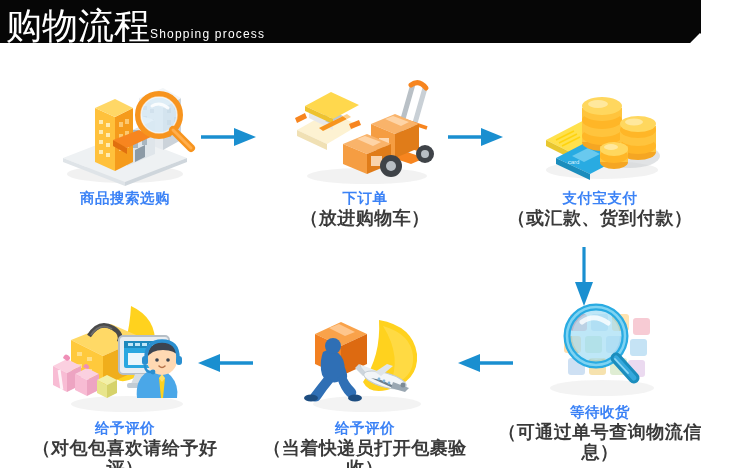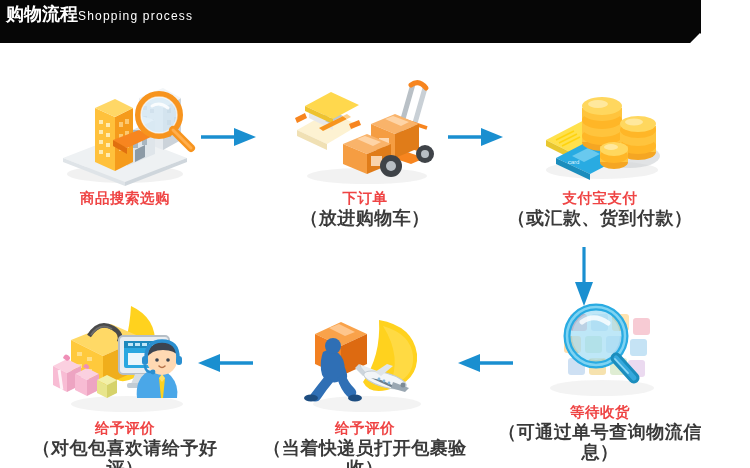--- a/index.html
+++ b/index.html
@@ -35,22 +35,22 @@
     transform: rotate(45deg);
   }
   #title-wrap {
     position: absolute;
     left: 6px;
     top: 2px;
     white-space: nowrap;
     color: #ffffff;
   }
   #title-cn {
-    font-size: 18px;
-    font-weight: 700;
+    font-size: 36px;
+    font-weight: 400;
     letter-spacing: 0px;
     vertical-align: baseline;
     margin-top: 40px;
   }
   #title-en {
     font-size: 12px;
     font-weight: 400;
     letter-spacing: 1.2px;
     vertical-align: baseline;
   }
@@ -63,21 +63,21 @@
   }
   .step-art {
     position: relative;
     height: 118px;
     margin: 0 auto;
     width: 180px;
   }
   .step-label {
     font-size: 14.5px;
     font-weight: 700;
-    color: #ef4444;
+    color: #3b82f6;
     line-height: 20px;
     letter-spacing: 0.5px;
   }
   .step-sublabel {
     font-size: 18px;
     font-weight: 700;
     color: #3a3a3a;
     line-height: 20px;
     letter-spacing: 0.5px;
   }

